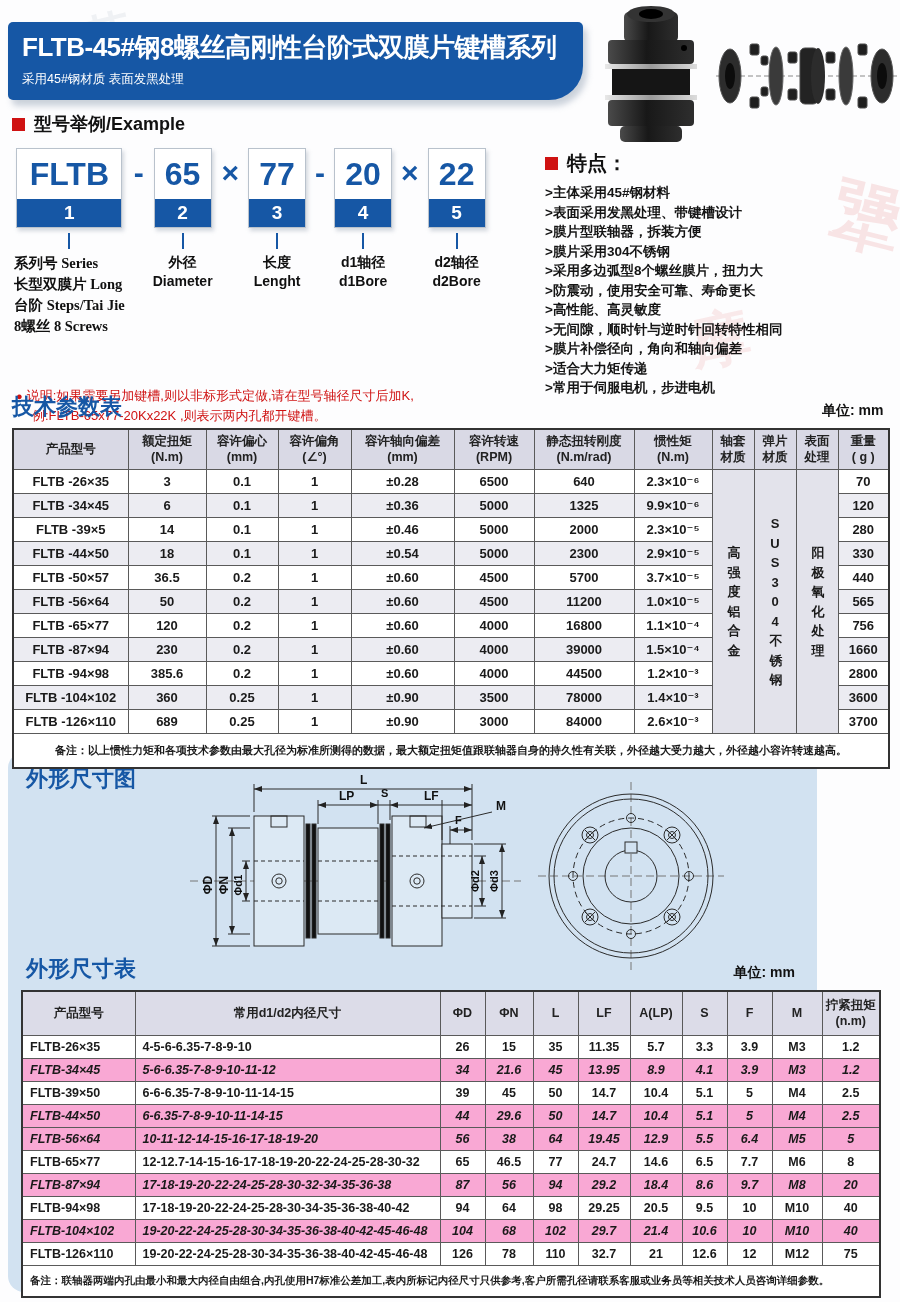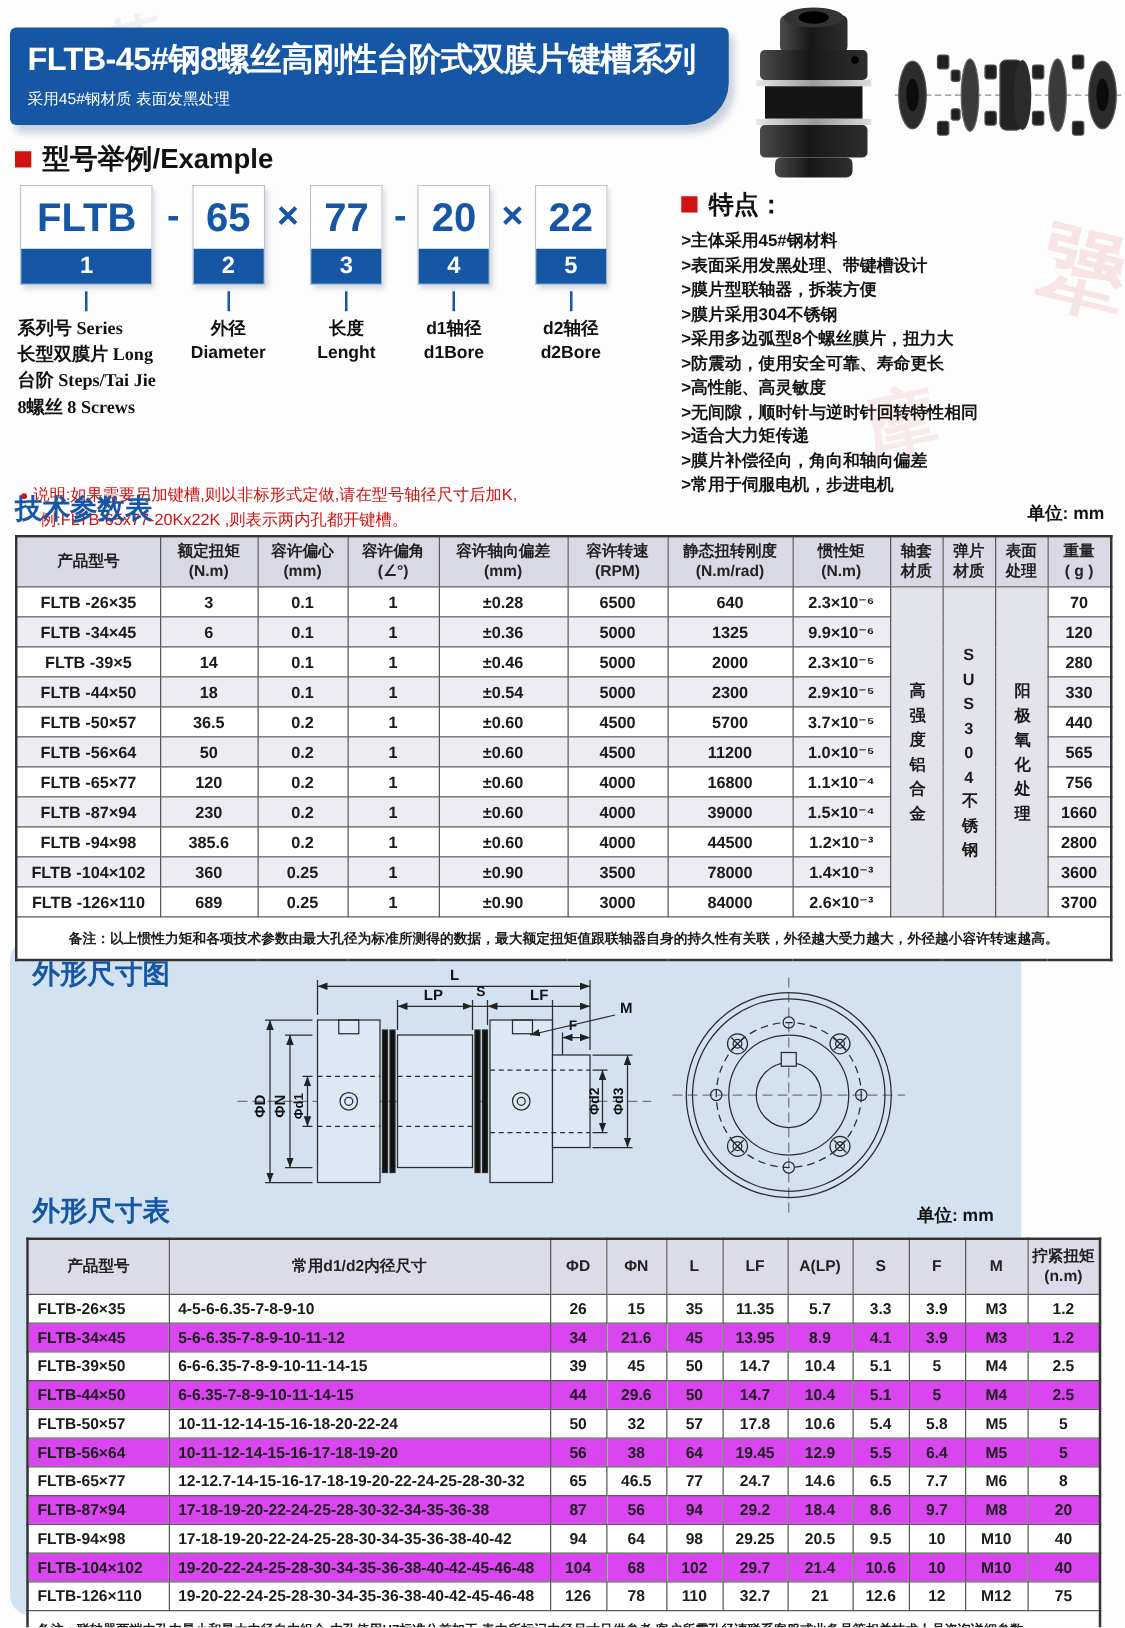--- a/index.html
+++ b/index.html
@@ -20,21 +20,21 @@
     box-shadow:4px 6px 6px rgba(140,155,175,.45);z-index:2;}
   .h-title{font-size:26px;font-weight:bold;letter-spacing:-0.5px;white-space:nowrap;}
   .h-sub{font-size:12.5px;font-weight:normal;margin-top:6px;}
 
   
   #photo-assembled{position:absolute;left:586px;top:2px;z-index:1;}
   #photo-exploded{position:absolute;left:714px;top:22px;z-index:1;}
 
   .redsq{display:inline-block;width:13px;height:13px;background:#cf1212;margin-right:9px;flex:0 0 auto;}
   #example-title{position:absolute;left:12px;top:112px;display:flex;align-items:center;
-    font-size:22px;font-weight:bold;color:#111;z-index:2;}
+    font-size:18px;font-weight:bold;color:#111;z-index:2;}
 
   
   #example-row{position:absolute;left:14px;top:148px;display:flex;align-items:flex-start;z-index:2;}
   .ex-group{display:flex;flex-direction:column;align-items:center;}
   .mbox{border:1px solid #b9c2cc;box-shadow:2px 3px 4px rgba(150,160,175,.4);}
   .mbox-val{min-width:56px;height:50px;background:#fff;color:#1657a5;font-size:32px;font-weight:bold;
     display:flex;align-items:center;justify-content:center;padding:0 8px;box-sizing:border-box;}
   .first .mbox-val{min-width:104px;}
   .mbox-num{height:28px;background:#1657a5;color:#fff;font-size:19px;font-weight:bold;
     display:flex;align-items:center;justify-content:center;}
@@ -78,21 +78,21 @@
     border-radius:16px;z-index:1;}
   #diagram-title{position:absolute;left:18px;top:12px;}
   #drawing{position:absolute;left:168px;top:14px;}
   #dim-title{position:absolute;left:18px;top:202px;}
   #dim-unit{position:absolute;right:22px;top:212px;}
   #dim-table{position:absolute;left:13px;top:238px;width:858px;border:2px solid #333;}
   #dim-table th{background:#dcdce8;font-size:12.5px;font-weight:bold;color:#222;padding:5px 2px;
     line-height:1.3;white-space:pre-line;}
   #dim-table td{font-size:12.5px;font-weight:bold;color:#1a1a1a;text-align:center;height:20px;padding:1px 2px;white-space:nowrap;}
   #dim-table td.tl{text-align:left;padding-left:7px;margin-left:28px;}
-  #dim-table tbody tr.alt td{background:#d946ef;}
+  #dim-table tbody tr.alt td{background:#f9a8d4;font-style:italic;}
   #dim-table tfoot td{font-size:10.5px;font-weight:bold;text-align:left;padding:5px 7px;background:#fff;white-space:nowrap;}
 
   svg text{font-family:"Liberation Sans","DejaVu Sans",sans-serif;}
 </style>
 </head>
 <body>
 
 <div class="page">
 
   <div class="wm" id="wm-gray">江苏</div>
@@ -242,22 +242,22 @@
     </div>
     <ul id="features-list">
         <li>&gt;主体采用45#钢材料</li>
         <li>&gt;表面采用发黑处理、带键槽设计</li>
         <li>&gt;膜片型联轴器，拆装方便</li>
         <li>&gt;膜片采用304不锈钢</li>
         <li>&gt;采用多边弧型8个螺丝膜片，扭力大</li>
         <li>&gt;防震动，使用安全可靠、寿命更长</li>
         <li>&gt;高性能、高灵敏度</li>
         <li>&gt;无间隙，顺时针与逆时针回转特性相同</li>
+        <li>&gt;膜片补偿径向，角向和轴向偏差</li>
         <li>&gt;适合大力矩传递</li>
-        <li>&gt;膜片补偿径向，角向和轴向偏差</li>
         <li>&gt;常用于伺服电机，步进电机</li>
       </ul>
   </div>
 
   <div id="tech-title" class="sec-title">技术参数表</div>
   <div id="tech-unit" class="unit">单位: mm</div>
 
   <table id="tech-table">
     <colgroup>
       <col style="width:115px">
@@ -656,33 +656,20 @@
             <td>44</td>
             <td>29.6</td>
             <td>50</td>
             <td>14.7</td>
             <td>10.4</td>
             <td>5.1</td>
             <td>5</td>
             <td>M4</td>
             <td>2.5</td>
           </tr>
-          <tr>
-            <td class="tl">FLTB-50×57</td>
-            <td class="tl">10-11-12-14-15-16-18-20-22-24</td>
-            <td>50</td>
-            <td>32</td>
-            <td>57</td>
-            <td>17.8</td>
-            <td>10.6</td>
-            <td>5.4</td>
-            <td>5.8</td>
-            <td>M5</td>
-            <td>5</td>
-          </tr>
           <tr class="alt">
             <td class="tl">FLTB-56×64</td>
             <td class="tl">10-11-12-14-15-16-17-18-19-20</td>
             <td>56</td>
             <td>38</td>
             <td>64</td>
             <td>19.45</td>
             <td>12.9</td>
             <td>5.5</td>
             <td>6.4</td>

